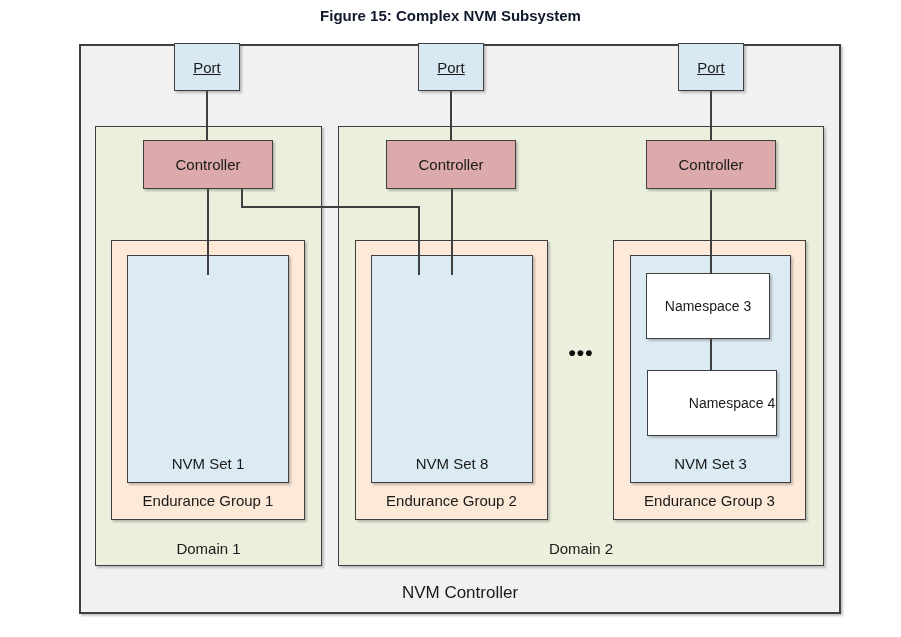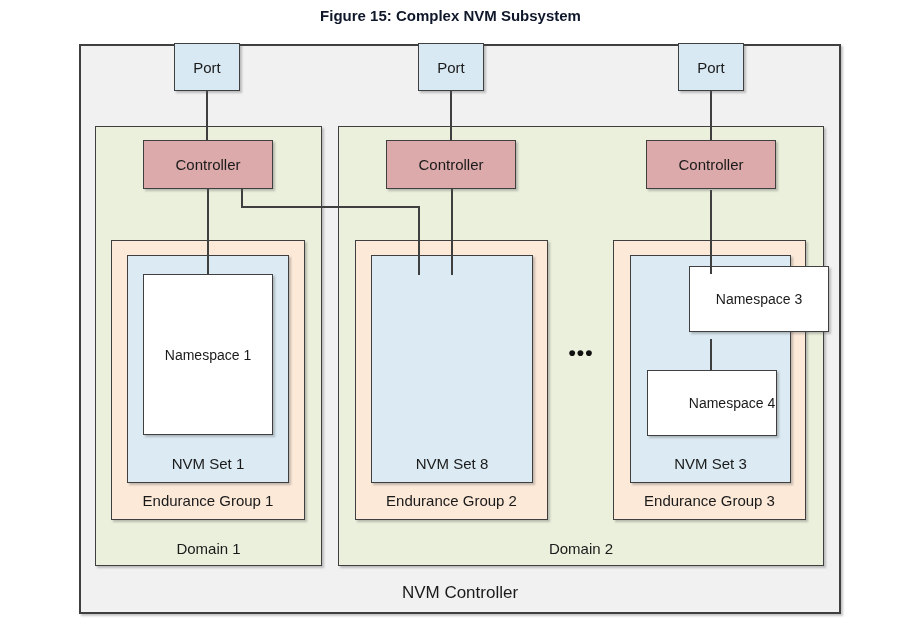--- a/index.html
+++ b/index.html
@@ -21,23 +21,23 @@
   .eg-1{left:111px;top:240px;width:194px;height:280px;}
   .eg-2{left:355px;top:240px;width:193px;height:280px;}
   .eg-3{left:613px;top:240px;width:193px;height:280px;}
   .set{background:var(--set_fill,#dbeaf3);}
   .set-1{left:127px;top:255px;width:162px;height:228px;}
   .set-2{left:371px;top:255px;width:162px;height:228px;}
   .set-3{left:630px;top:255px;width:161px;height:228px;}
   .ns{background:var(--namespace_fill,#ffffff);border-width:1.4px;display:flex;align-items:center;justify-content:center;font-size:14px;}
   .ns-1{left:143px;top:274px;width:130px;height:161px;}
   .ns-2{left:387px;top:274px;width:129px;height:161px;}
-  .ns-3{left:646px;top:266px;width:140px;height:66px;margin-left:43px;}
+  .ns-3{left:646px;top:273px;width:124px;height:66px;}
   .ns-4{left:647px;top:370px;width:130px;height:66px;padding-left:40px;}
-  .port{background:var(--port_fill,#d8e9f3);display:flex;align-items:center;justify-content:center;font-size:15px;}
+  .port{background:var(--port_fill,#d8e9f3);display:flex;align-items:center;justify-content:center;font-size:15px;text-decoration:underline;}
   .port-1{left:174px;top:43px;width:66px;height:48px;}
   .port-2{left:418px;top:43px;width:66px;height:48px;}
   .port-3{left:678px;top:43px;width:66px;height:48px;}
   .controller{background:var(--controller_fill,#dcaaaa);display:flex;align-items:center;justify-content:center;font-size:15px;}
   .ctrl-1{left:143px;top:140px;width:130px;height:49px;}
   .ctrl-2{left:386px;top:140px;width:130px;height:49px;}
   .ctrl-3{left:646px;top:140px;width:130px;height:49px;}
   .boxlabel{position:absolute;left:0;width:100%;text-align:center;font-size:15px;pointer-events:none;}
   .lbl-bottom10{bottom:10px;}
   .lbl-bottom8{bottom:8px;}
@@ -91,21 +91,20 @@
   <div class="box set set-1">
     <div class="boxlabel lbl-bottom10">NVM Set 1</div>
   </div>
   <div class="box set set-2">
     <div class="boxlabel lbl-bottom10">NVM Set 8</div>
   </div>
   <div class="box set set-3">
     <div class="boxlabel lbl-bottom10">NVM Set 3</div>
   </div>
 
-  <div class="box ns ns-1">Namespace 1</div>
   <div class="box ns ns-3">Namespace 3</div>
   <div class="box ns ns-4">Namespace 4</div>
 
   <div class="line vline l-p1"></div>
   <div class="line vline l-p2"></div>
   <div class="line vline l-p3"></div>
   <div class="line vline l-c1-ns1"></div>
   <div class="line vline l-c1-e1"></div>
   <div class="line hline l-c1-e2"></div>
   <div class="line vline l-c1-e3"></div>

